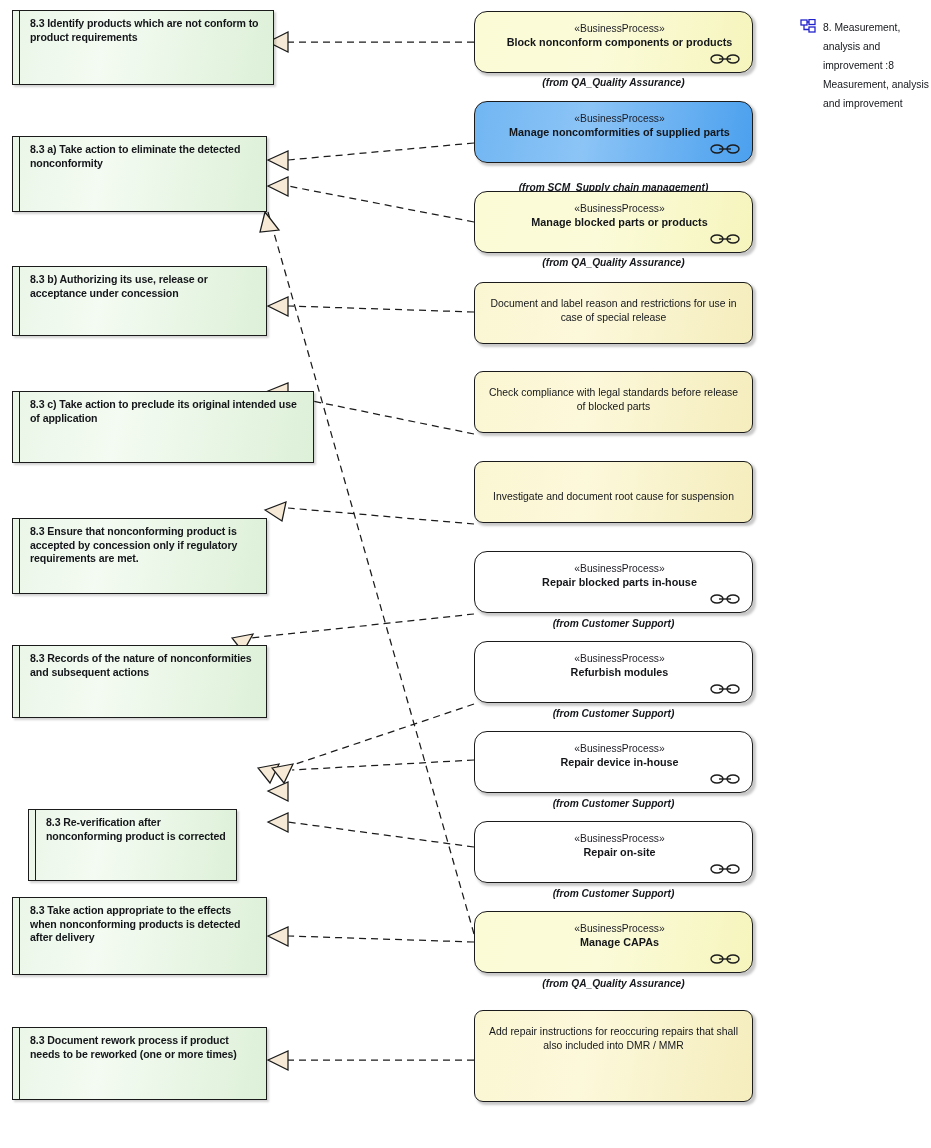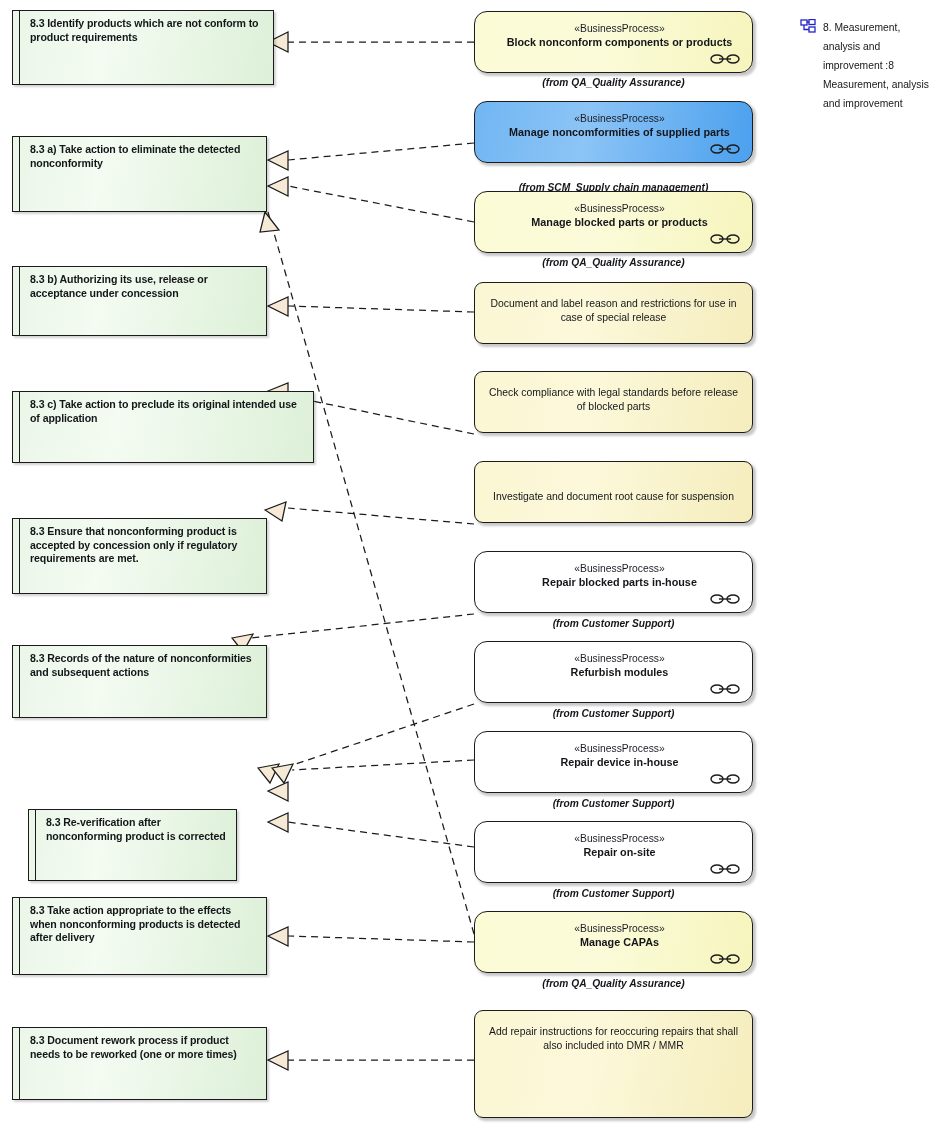--- a/index.html
+++ b/index.html
@@ -335,21 +335,21 @@
     <div class="stereo">«BusinessProcess»</div>
     <div class="pname">Manage CAPAs</div>
     <svg class="socket-icon" viewBox="0 0 30 12">
       <line x1="9" y1="6" x2="21" y2="6" stroke="#1b1b1b" stroke-width="1.4"></line>
       <ellipse cx="7" cy="6" rx="6" ry="4" fill="none" stroke="#1b1b1b" stroke-width="1.4"></ellipse>
       <ellipse cx="23" cy="6" rx="6" ry="4" fill="none" stroke="#1b1b1b" stroke-width="1.4"></ellipse>
     </svg>
   </div>
   <div class="from" style="left:474px;top:978px;width:279px;">(from QA_Quality Assurance)</div>
 
-  <div class="note" style="left:474px;top:1010px;width:279px;height:108px;">
+  <div class="note" style="left:474px;top:1010px;width:279px;height:92px;">
     <div class="note-text">Add repair instructions for reoccuring repairs that shall also included into DMR / MMR</div>
   </div>
 
   <div id="legend">
     <svg class="legend-icon" viewBox="0 0 16 16">
       <rect x="1" y="1" width="6" height="5" fill="#ffffff" stroke="#2222cc" stroke-width="1.3"></rect>
       <rect x="9" y="0.5" width="6" height="5" fill="#ffffff" stroke="#2222cc" stroke-width="1.3"></rect>
       <rect x="9" y="8" width="6" height="5" fill="#ffffff" stroke="#2222cc" stroke-width="1.3"></rect>
       <path d="M4 6 L4 10.5 L9 10.5 M7 3 L9 3" fill="none" stroke="#2222cc" stroke-width="1.3"></path>
     </svg>

